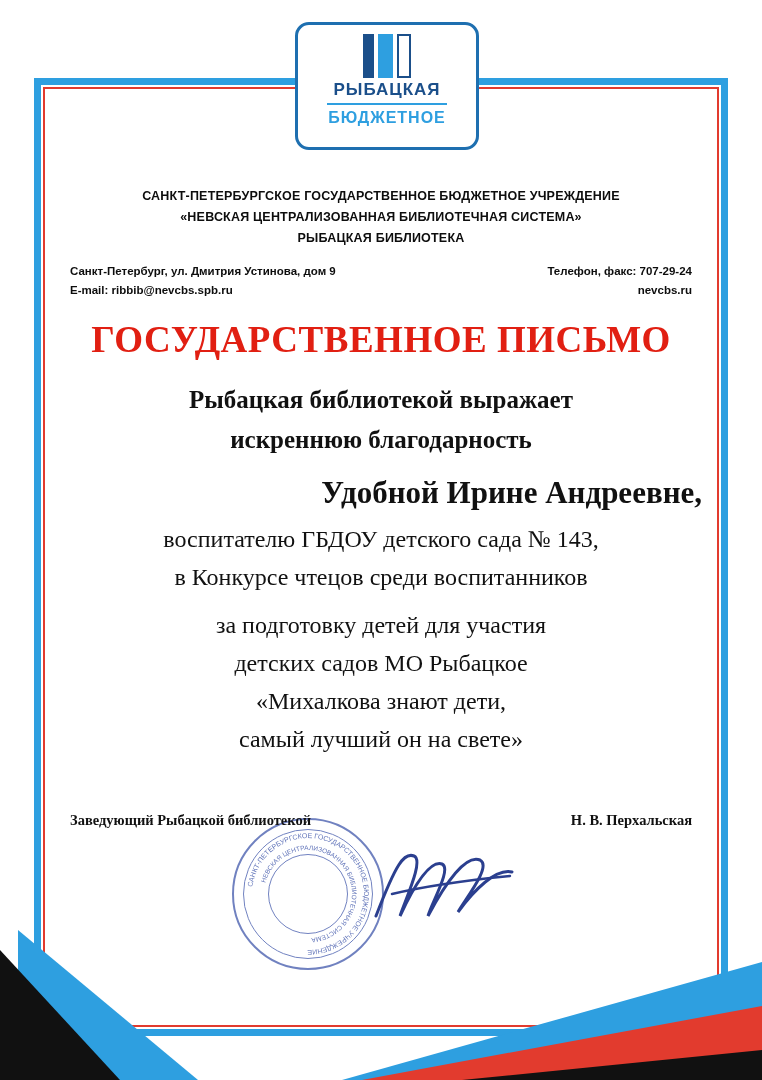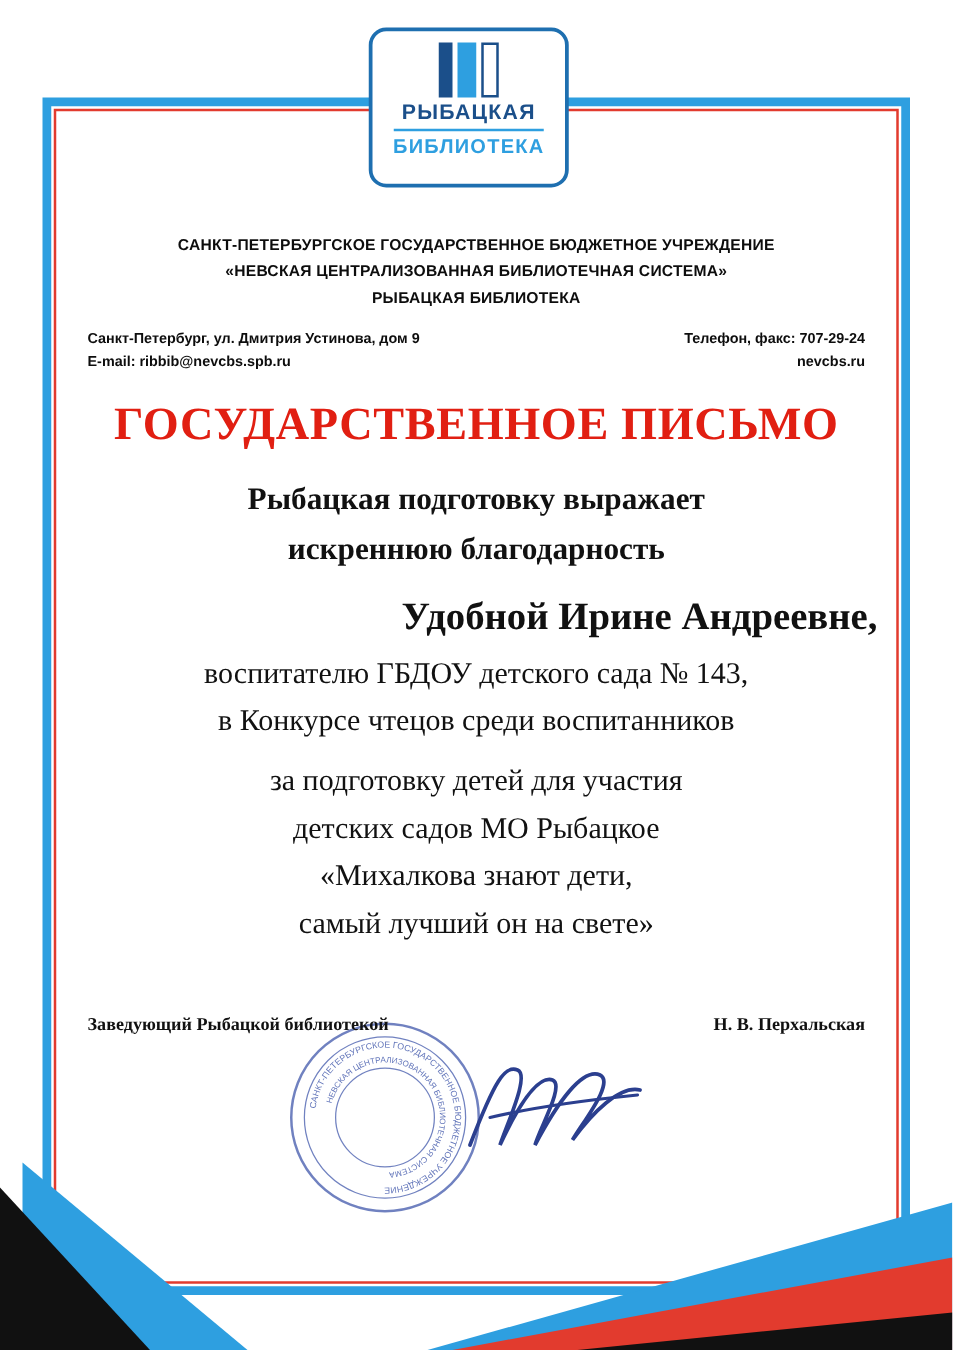--- a/index.html
+++ b/index.html
@@ -81,21 +81,21 @@
     height: 0;
     border-right: 300px solid #111111;
     border-top: 30px solid transparent;
   }
 
   
   .logo {
     position: absolute;
     left: 295px;
     top: 22px;
-    width: 160px;
+    width: 184px;
     height: 128px;
     border-radius: 14px;
     background: #ffffff;
     border: 3px solid #1e6fb0;
     box-sizing: border-box;
     text-align: center;
     overflow: hidden;
   }
   .logo-mark {
     margin: 9px auto 2px auto;
@@ -301,21 +301,21 @@
   <div class="frame-inner"></div>
 
   <div class="logo">
     <div class="logo-mark">
       <div class="bar-l"></div>
       <div class="bar-m"></div>
       <div class="bar-r"></div>
     </div>
     <div class="logo-line1">РЫБАЦКАЯ</div>
     <div class="logo-rule"></div>
-    <div class="logo-line2">БИБЛИОТЕКА</div>
+    <div class="logo-line2">БЮДЖЕТНОЕ</div>
   </div>
 
   <div class="org">
     <div>САНКТ-ПЕТЕРБУРГСКОЕ ГОСУДАРСТВЕННОЕ БЮДЖЕТНОЕ УЧРЕЖДЕНИЕ</div>
     <div>«НЕВСКАЯ ЦЕНТРАЛИЗОВАННАЯ БИБЛИОТЕЧНАЯ СИСТЕМА»</div>
     <div>РЫБАЦКАЯ БИБЛИОТЕКА</div>
   </div>
 
   <div class="contacts">
     <div class="row">
@@ -324,21 +324,21 @@
     </div>
     <div class="row">
       <div>E-mail: ribbib@nevcbs.spb.ru</div>
       <div class="col-r">nevcbs.ru</div>
     </div>
   </div>
 
   <div class="title">ГОСУДАРСТВЕННОЕ ПИСЬМО</div>
 
   <div class="body-text">
-    <div class="ln-lead">Рыбацкая подготовку выражает</div>
+    <div class="ln-lead">Рыбацкая библиотекой выражает</div>
     <div class="ln-lead">искреннюю благодарность</div>
     <div class="ln-name">Удобной Ирине Андреевне,</div>
     <div class="ln-reg">воспитателю ГБДОУ детского сада № 143,</div>
     <div class="ln-reg">в Конкурсе чтецов среди воспитанников</div>
     <div class="ln-reg spaced">за подготовку детей для участия</div>
     <div class="ln-reg">детских садов МО Рыбацкое</div>
     <div class="ln-reg">«Михалкова знают дети,</div>
     <div class="ln-reg">самый лучший он на свете»</div>
   </div>
 

